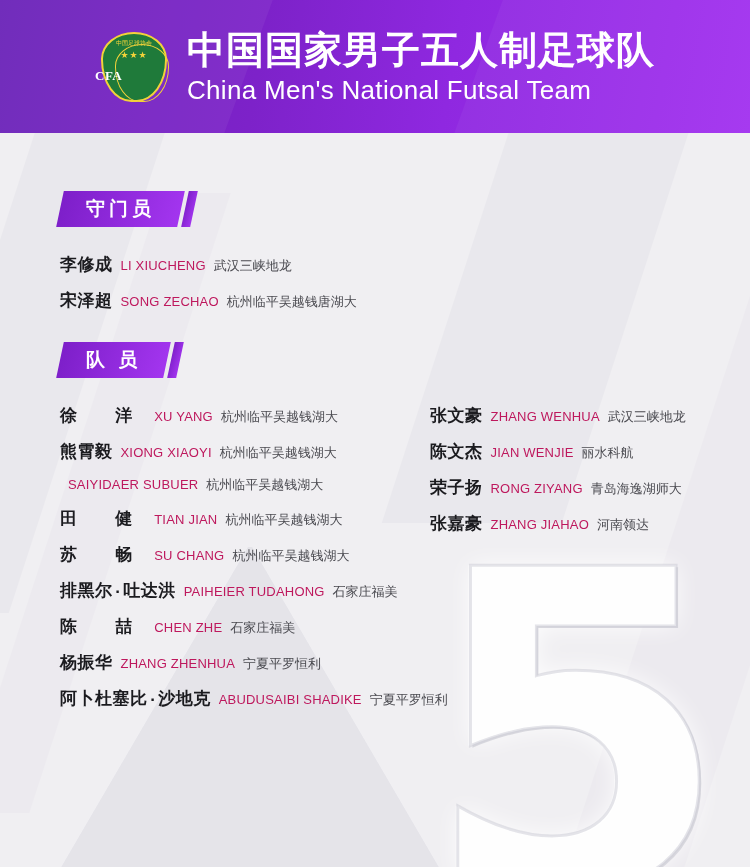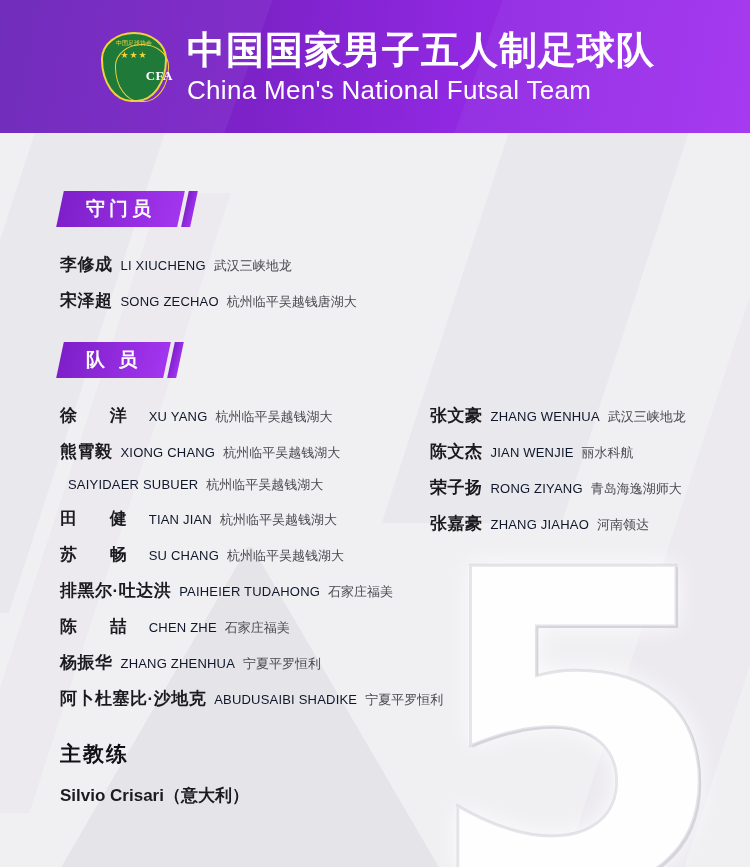--- a/index.html
+++ b/index.html
@@ -74,21 +74,21 @@
     position: absolute;
     left: 12px; top: 10px;
     width: 54px; height: 58px;
     border: 1px solid #f2d23a;
     border-radius: 50% 50% 46% 46% / 38% 38% 60% 60%;
   }
   .crest .cfa {
     position: absolute;
     left: 0; right: 0;
     top: 40px;
-    text-align: right;
+    text-align: left;
     color: #fff;
     font-size: 13px;
     font-weight: 700;
     letter-spacing: 0.5px;
     font-family: "Liberation Serif", serif;
   }
   .crest .cfa-cn {
     position: absolute;
     left: 0; right: 0;
     top: 12px;
@@ -215,25 +215,26 @@
     display: flex;
     align-items: baseline;
     margin-bottom: 13px;
     white-space: nowrap;
   }
   .p-cn {
     font-size: 17px;
     font-weight: 700;
     color: #1b1b1f;
     letter-spacing: 0.5px;
+    font-family: Liberation Mono, monospace;
   }
   .p-cn.sp2 { letter-spacing: 14px; padding-right: 0; }
   .p-en {
     font-size: 13px;
-    color: #0f172a;
+    color: #be185d;
     margin-left: 8px;
     letter-spacing: 0.2px;
   }
   .p-club {
     font-size: 13px;
     color: #4a4a50;
     margin-left: 8px;
   }
 
   .gk-list { margin-bottom: 30px; }
@@ -329,21 +330,21 @@
     <div class="squad-cols">
 
       <div class="col-left">
         <div class="player-row">
           <span class="p-cn sp2">徐 洋</span>
           <span class="p-en">XU YANG</span>
           <span class="p-club">杭州临平吴越钱湖大</span>
         </div>
         <div class="player-row">
           <span class="p-cn">熊霄毅</span>
-          <span class="p-en">XIONG CHANG</span>
+          <span class="p-en">XIONG XIAOYI</span>
           <span class="p-club">杭州临平吴越钱湖大</span>
         </div>
         <div class="player-row">
           <span class="p-en">SAIYIDAER SUBUER</span>
           <span class="p-club">杭州临平吴越钱湖大</span>
         </div>
         <div class="player-row">
           <span class="p-cn sp2">田 健</span>
           <span class="p-en">TIAN JIAN</span>
           <span class="p-club">杭州临平吴越钱湖大</span>
@@ -394,18 +395,14 @@
         <div class="player-row">
           <span class="p-cn">张嘉豪</span>
           <span class="p-en">ZHANG JIAHAO</span>
           <span class="p-club">河南领达</span>
         </div>
       </div>
 
     </div>
   </div>
 
-  <div class="coach-block">
-    <div class="coach-title">主教练</div>
-    <div class="coach-name">Silvio Crisari（意大利）</div>
-  </div>
 
 </div>
 
 </body></html>

